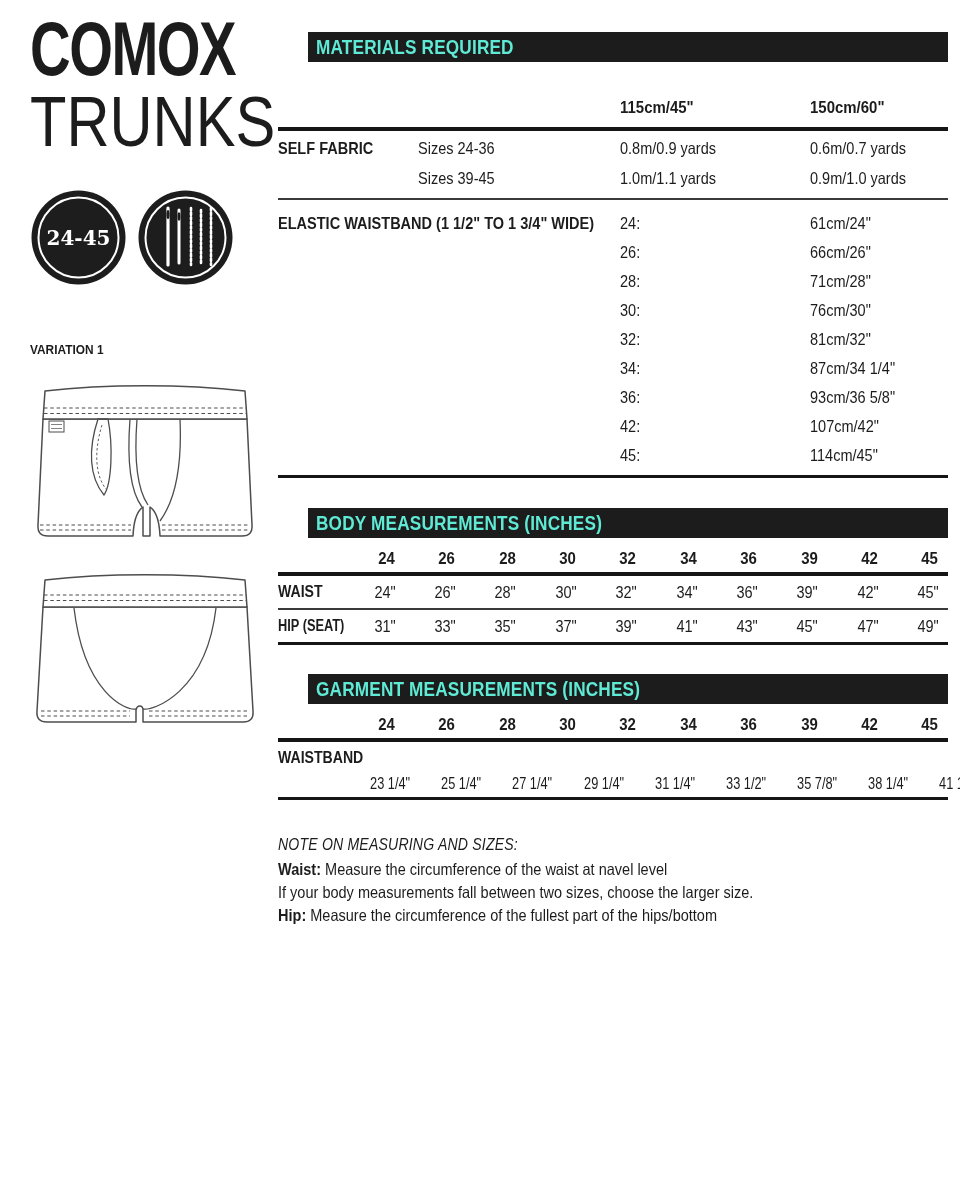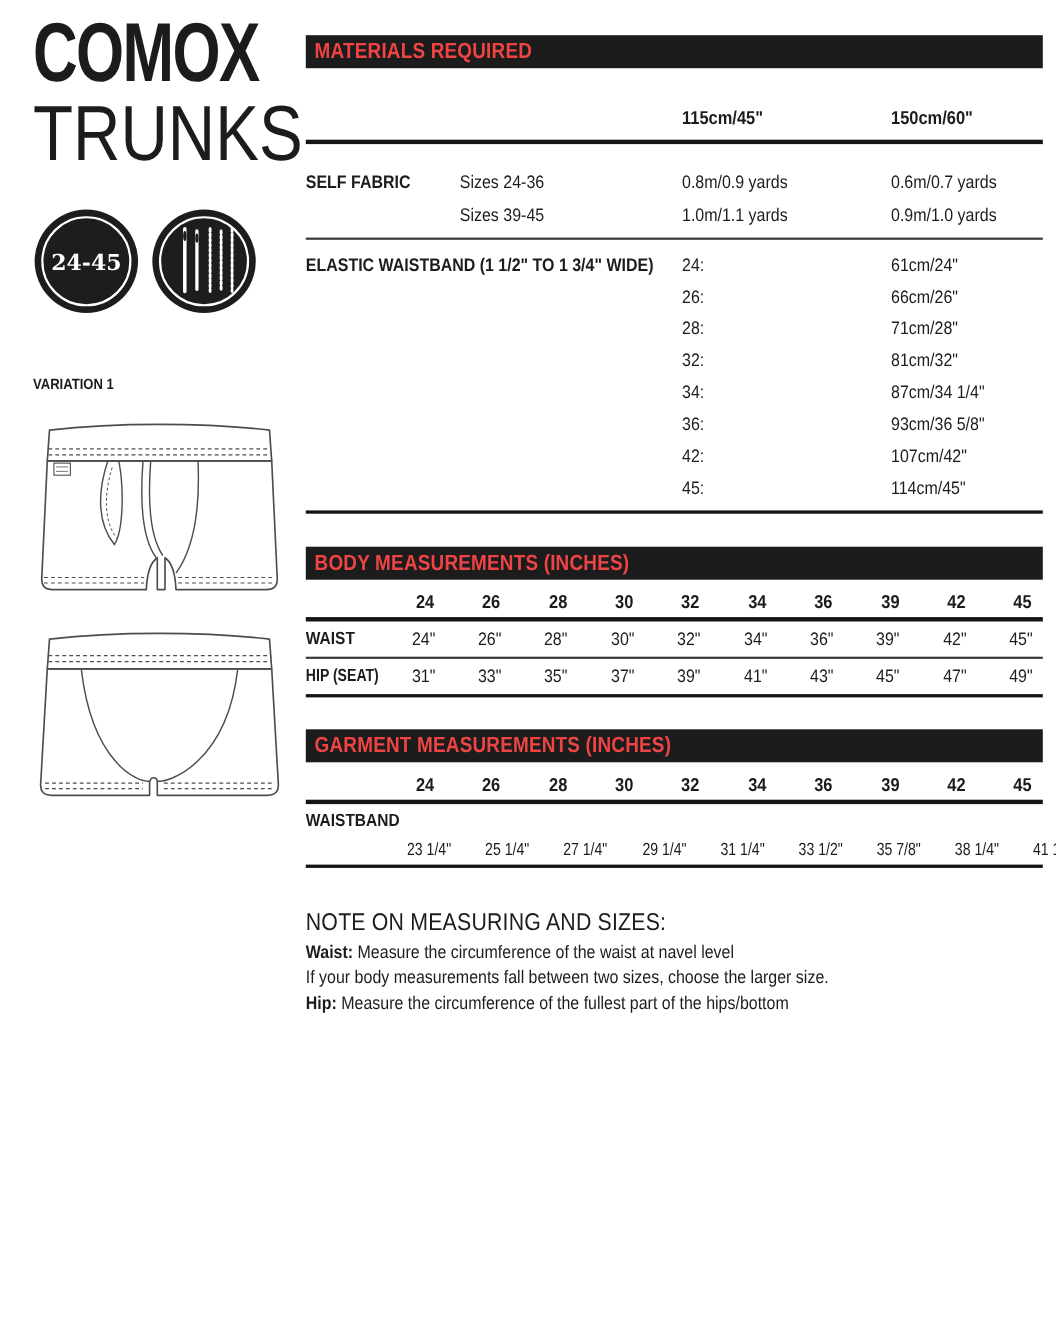--- a/index.html
+++ b/index.html
@@ -18,50 +18,50 @@
   .brand-title .cxl { transform:scaleX(0.74); }
   .brand-sub { font-size:71px; font-weight:400; line-height:1.0; margin-top:2px; letter-spacing:0px; }
   .brand-sub .cxl { transform:scaleX(0.84); }
   .badges { display:flex; gap:10px; margin-top:32px;text-align:right; }
   .variation { margin-top:56px; font-size:13.5px; font-weight:700; }
   .illus { margin-top:22px; }
   .illus + .illus { margin-top:8px; }
 
   
   .right-col { position:absolute; left:278px; top:32px; width:670px; }
-  .bar { background:#1c1c1c; color:#ef4444; height:30px; line-height:31px; padding-left:8px;
-         font-size:20px; font-weight:700; letter-spacing:0.2px; }
+  .bar { background:#1c1c1c; color:#5eead4; height:30px; line-height:31px; padding-left:8px;
+         font-size:20px; font-weight:700; letter-spacing:0.2px;margin-left:30px; }
   .bar .cxl { transform:scaleX(0.86); }
 
   .rule-thick { border-top:4px solid #151515; }
   .rule-med   { border-top:3px solid #151515; }
   .rule-thin  { border-top:2px solid #3a3a3a; }
 
   .mat-grid { display:grid; grid-template-columns:140px 202px 190px 1fr; align-items:center; }
   .mat-head { margin-top:36px; font-weight:700; font-size:17px; padding-bottom:9px; }
   .mat-row  { height:30px; font-size:16.5px; }
-  .mat-rows { padding-top:20px; padding-bottom:5px; }
+  .mat-rows { padding-top:2px; padding-bottom:5px; }
   .b { font-weight:700; }
 
   .elastic-block { margin-top:4px; padding-top:5px; padding-bottom:5px; }
   .el-row { display:grid; grid-template-columns:342px 190px 1fr; align-items:center; height:29px; font-size:16.5px; }
 
   .sec2 { margin-top:30px; }
   .sec3 { margin-top:29px; }
   .size-grid { display:grid; grid-template-columns:66px repeat(10,1fr); align-items:center; }
   .size-head { margin-top:8px; height:26px; font-weight:700; font-size:17px;gap:24px; }
   .size-head > div, .val-row > div { text-align:center; }
   .size-head > div:first-child, .val-row > div:first-child { text-align:left; }
   .val-row { height:32px; font-size:16.5px;gap:21px; }
   .val-row .rowlab { font-weight:700; font-size:16px; }
   .g-val-row { height:27px; font-size:16px; }
   .wb-label-row { height:25px; display:flex; align-items:center; font-weight:700; font-size:16px; padding-top:3px; }
 
   .notes { margin-top:36px; font-size:16.5px; }
-  .notes-heading { font-size:22px; letter-spacing:0.2px; }
+  .notes-heading { font-style:italic; font-size:16px; letter-spacing:0.2px; }
   .note-lines { margin-top:4px; line-height:1.38; }
 </style>
 </head>
 <body>
 
 <div class="page">
 
   <div class="left-col">
     <div class="brand-title">
       <span class="cxl">COMOX</span>
@@ -177,20 +177,25 @@
       </div>
       <div class="el-row">
         <div></div>
         <div><span class="cxl">26:</span></div>
         <div><span class="cxl">66cm/26"</span></div>
       </div>
       <div class="el-row">
         <div></div>
         <div><span class="cxl">28:</span></div>
         <div><span class="cxl">71cm/28"</span></div>
+      </div>
+      <div class="el-row">
+        <div></div>
+        <div><span class="cxl">30:</span></div>
+        <div><span class="cxl">76cm/30"</span></div>
       </div>
       <div class="el-row">
         <div></div>
         <div><span class="cxl">32:</span></div>
         <div><span class="cxl">81cm/32"</span></div>
       </div>
       <div class="el-row">
         <div></div>
         <div><span class="cxl">34:</span></div>
         <div><span class="cxl">87cm/34 1/4"</span></div>

